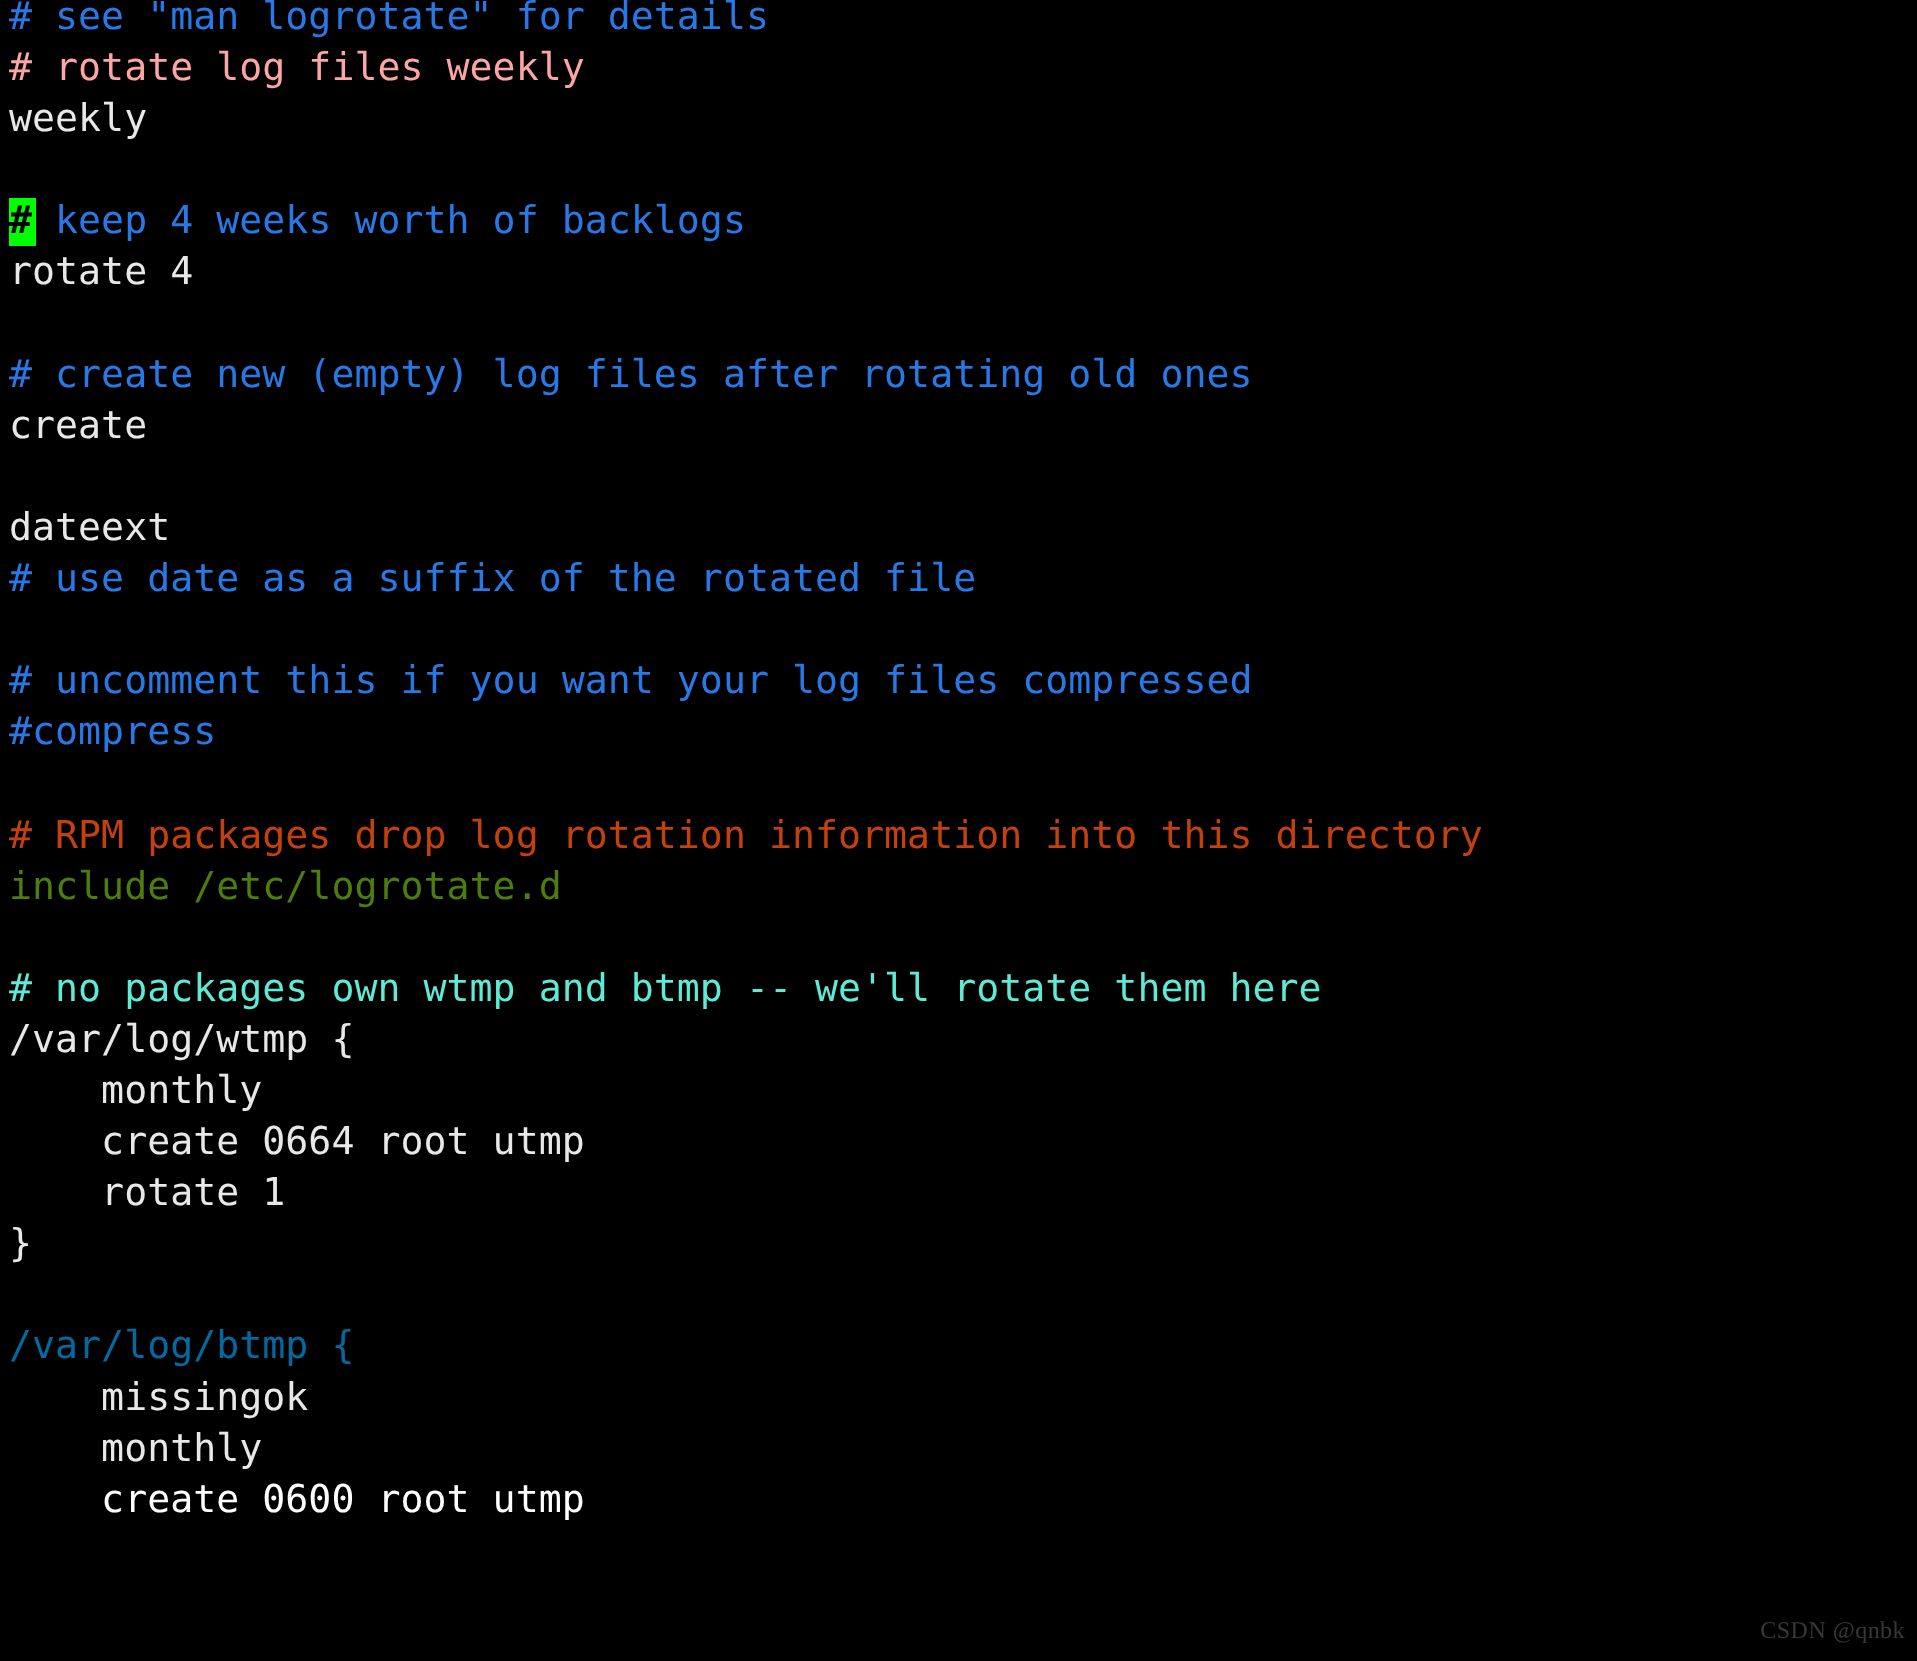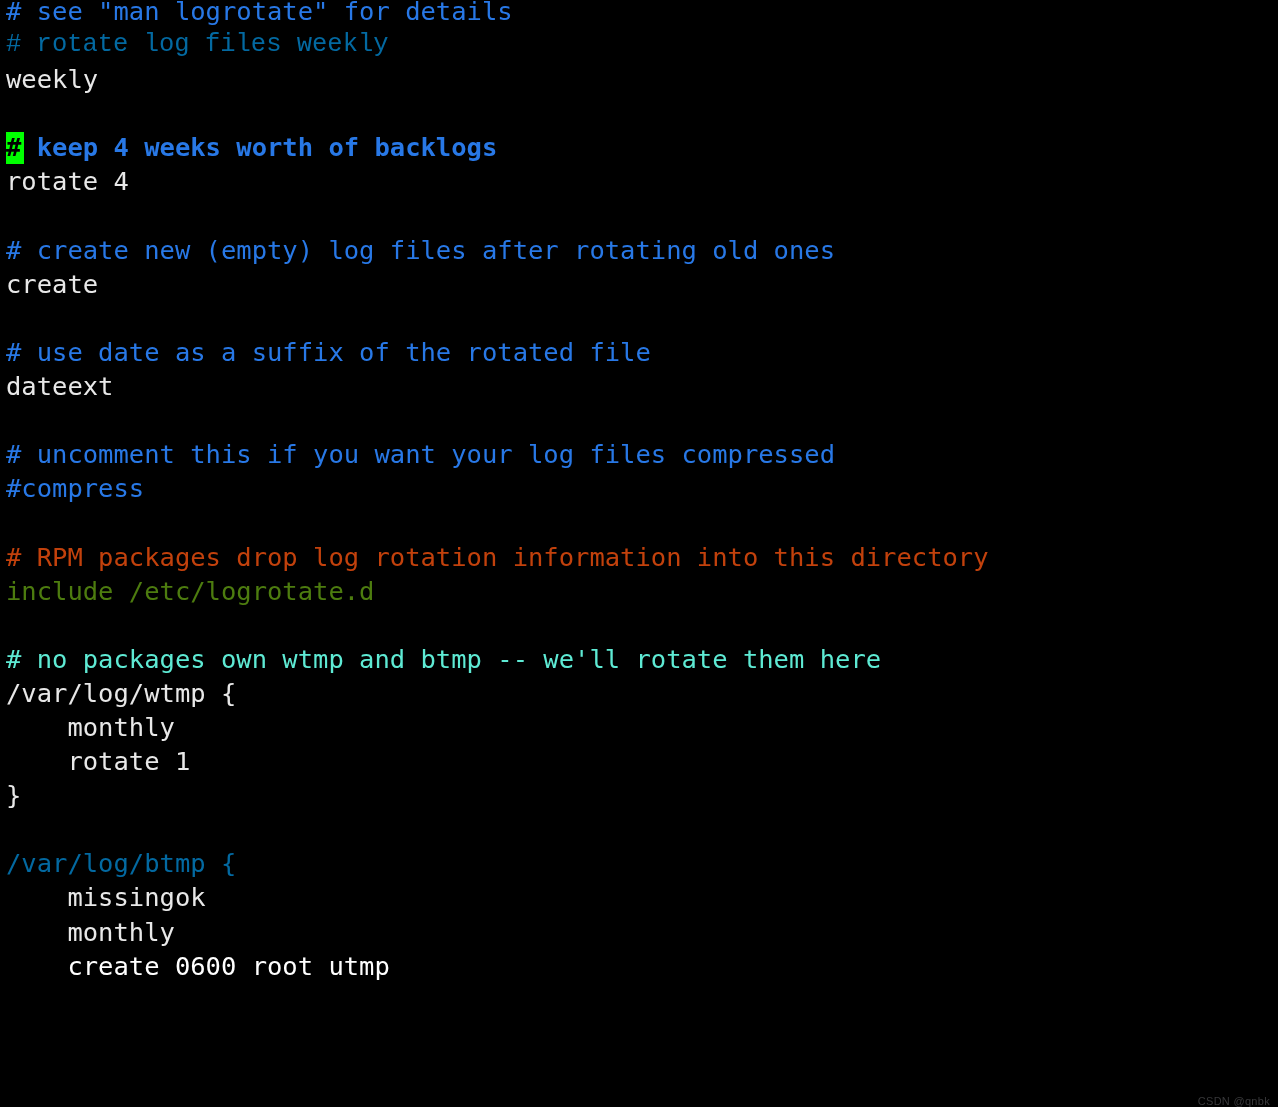--- a/index.html
+++ b/index.html
@@ -77,57 +77,58 @@
   }
 
   
   .line.has-cursor .cur-hidden {
     visibility: hidden;
   }
 
   #watermark {
     position: absolute;
     right: 8px;
-    bottom: 0;
-    font-family: Liberation Sans, sans-serif;
-    font-size: 11px;
+    bottom: 10px;
+    font-family: Liberation Serif, serif;
+    font-size: 16px;
     color: #38383a;
     letter-spacing: 0.3px;
     white-space: pre;
   }
 </style>
 </head>
 <body>
 
 <div id="terminal">
 
   <div id="screen">
 
   <div class="line comment" style="color: rgb(40, 120, 230);"># see "man logrotate" for details</div>
-      <div class="line comment" style="color: #0369a1; font-family: Liberation Mono, monospace;"># rotate log files weekly</div>
+      <div class="line comment" style="color: #fca5a5;"># rotate log files weekly</div>
       <div class="line text" style="color: rgb(232, 232, 232);">weekly</div>
       <div class="line blank"></div>
-      <div class="line comment has-cursor" style="color: rgb(40, 120, 230); font-weight: bold;"><span class="cur-hidden">#</span><span> keep 4 weeks worth of backlogs</span></div>
+      <div class="line comment has-cursor" style="color: rgb(40, 120, 230);"><span class="cur-hidden">#</span><span> keep 4 weeks worth of backlogs</span></div>
       <div class="line text" style="color: rgb(232, 232, 232);">rotate 4</div>
       <div class="line blank"></div>
       <div class="line comment" style="color: rgb(40, 120, 230);"># create new (empty) log files after rotating old ones</div>
       <div class="line text" style="color: rgb(232, 232, 232);">create</div>
       <div class="line blank"></div>
+      <div class="line text" style="color: rgb(232, 232, 232);">dateext</div>
       <div class="line comment" style="color: rgb(40, 120, 230);"># use date as a suffix of the rotated file</div>
-      <div class="line text" style="color: rgb(232, 232, 232);">dateext</div>
       <div class="line blank"></div>
       <div class="line comment" style="color: rgb(40, 120, 230);"># uncomment this if you want your log files compressed</div>
       <div class="line comment" style="color: rgb(40, 120, 230);">#compress</div>
       <div class="line blank"></div>
       <div class="line comment" style="color: #c2410c;"># RPM packages drop log rotation information into this directory</div>
       <div class="line text" style="color: #4d7c0f;">include /etc/logrotate.d</div>
       <div class="line blank"></div>
       <div class="line comment" style="color: #5eead4;"># no packages own wtmp and btmp -- we'll rotate them here</div>
       <div class="line text" style="color: rgb(232, 232, 232);">/var/log/wtmp {</div>
       <div class="line text" style="color: rgb(232, 232, 232);">    monthly</div>
+      <div class="line text" style="color: rgb(232, 232, 232);">    create 0664 root utmp</div>
       <div class="line text" style="color: rgb(232, 232, 232);">    rotate 1</div>
       <div class="line text" style="color: rgb(232, 232, 232);">}</div>
       <div class="line blank"></div>
       <div class="line text" style="color: #0369a1;">/var/log/btmp {</div>
       <div class="line text" style="color: rgb(232, 232, 232);">    missingok</div>
       <div class="line text" style="color: rgb(232, 232, 232);">    monthly</div>
       <div class="line text" style="color: #ffffff;">    create 0600 root utmp</div>
     </div>
 
   <div id="cursor" style="top: 132.4px; left: 6px; width: 17.6px; background: rgb(0, 255, 0);">

